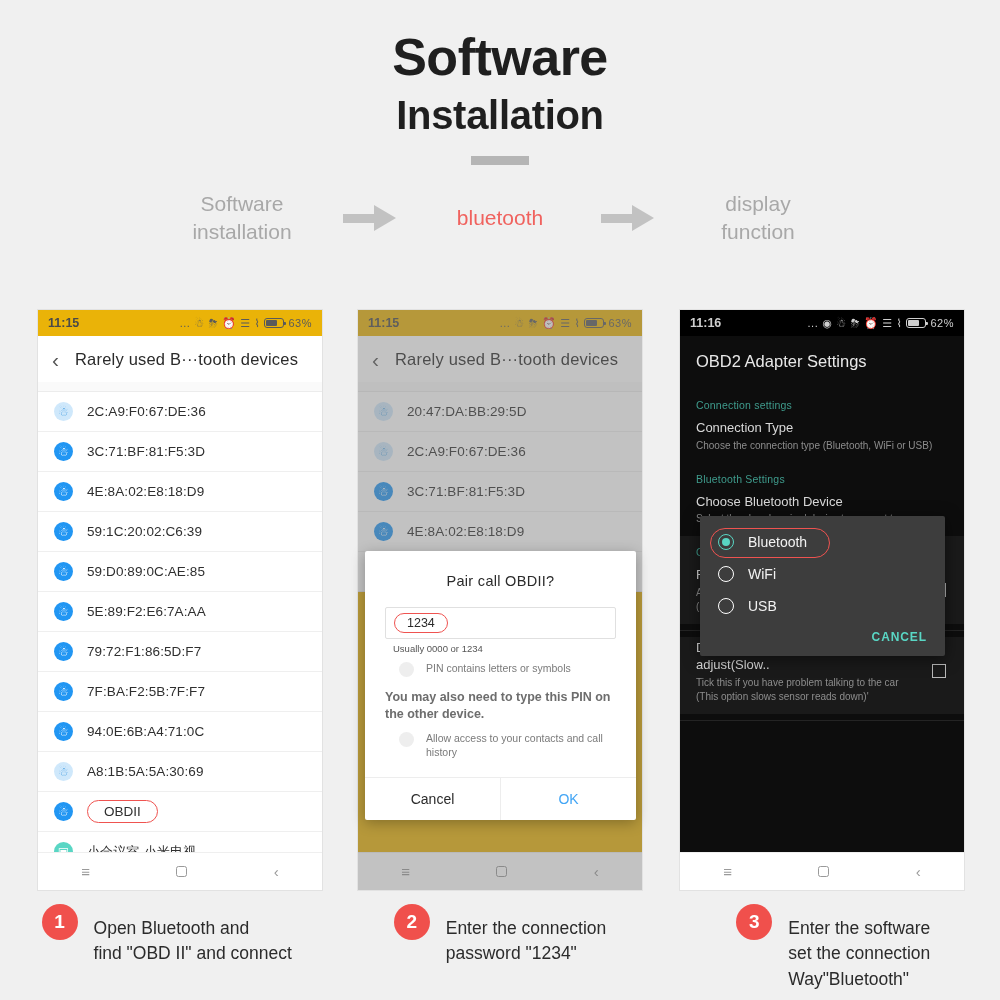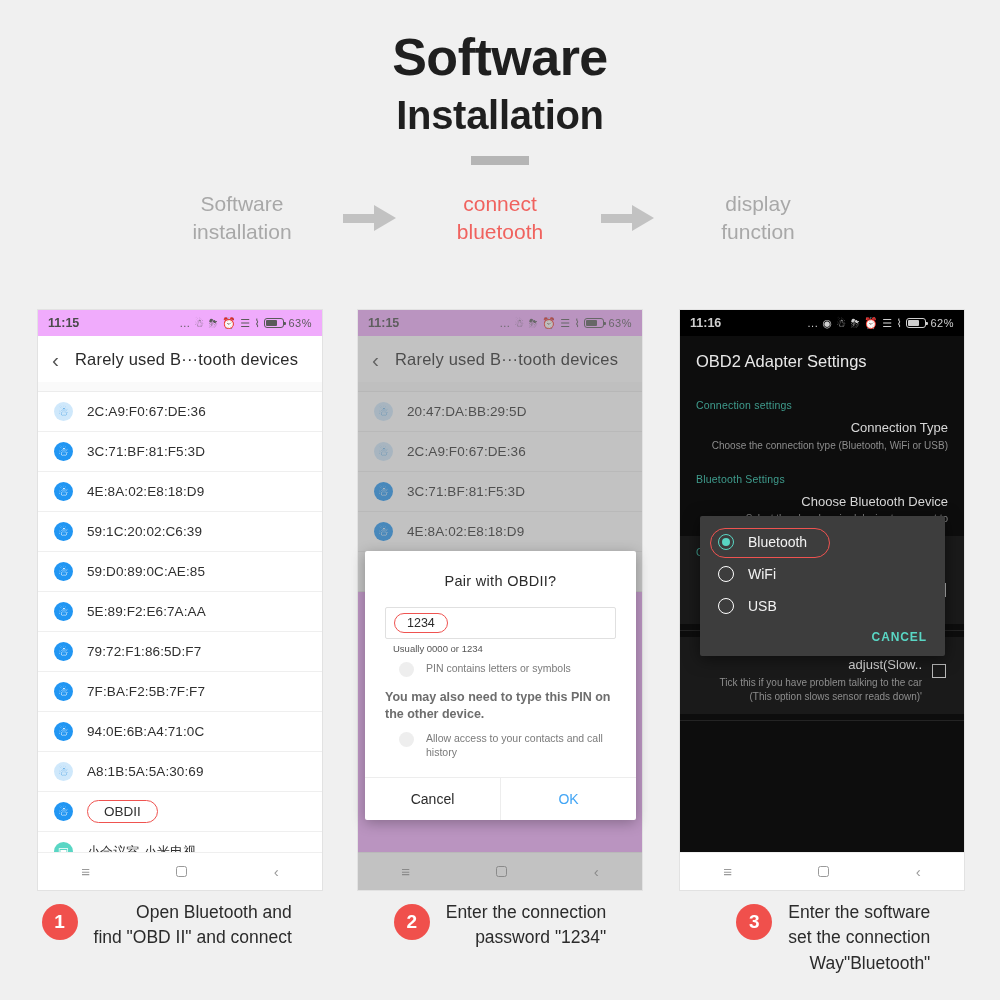--- a/index.html
+++ b/index.html
@@ -41,21 +41,21 @@
   }
   .arrow .head {
     position: absolute; left: 31px; top: 0;
     width: 0; height: 0; border-top: 13px solid transparent;
     border-bottom: 13px solid transparent; border-left: 22px solid #c2c2c2;
   }
 
   
   .phone {
     position: absolute; top: 310px; width: 284px; height: 580px;
-    background: #f0abfc; overflow: hidden;
+    background: #eab308; overflow: hidden;
     box-shadow: 0 0 0 1px #e2e2e2;
   }
   #phone1 { left: 38px; }
   #phone2 { left: 358px; }
   #phone3 { left: 680px; background: #0d0d0d; }
 
   
   .sbar {
     height: 26px; display: flex; align-items: center;
     padding: 0 10px; font-size: 12px; color: #4a4a4a;
@@ -175,21 +175,21 @@
   }
   .sec-hdr {
     font-size: 10.5px; color: #3f9c8d; padding: 10px 16px 6px; letter-spacing: 0.2px;
   }
   .pref {
     padding: 2px 16px 10px; position: relative;
   }
   .pref-t { font-size: 13px; color: #d8d8d8; line-height: 1.35; }
   .pref-s { font-size: 10px; color: #8d8d8d; line-height: 1.4; margin-top: 2px; }
   .pref-row { display: flex; align-items: center; gap: 10px; }
-  .pref-row .txt { flex: 1; text-align: right; }
+  .pref-row .txt { flex: 1; }
   .sq-chk {
     width: 14px; height: 14px; border: 1.4px solid #b9b9b9; flex: 0 0 auto;
     margin-right: 2px;
   }
   .dark-sep { height: 1px; background: #242424; margin: 6px 0; }
   .blk-band { background: #1a1a1a; }
 
   
   .radio-dlg {
     position: absolute; left: 700px; top: 516px; width: 245px;
@@ -218,21 +218,21 @@
 
   
   .caps { position: absolute; left: 0; top: 900px; width: 1000px; display: flex; }
   .cap { flex: 1; display: flex; align-items: flex-start; justify-content: center; gap: 16px; }
   .badge {
     width: 36px; height: 36px; border-radius: 50%; background: #f0504c;
     color: #fff; font-size: 19px; font-weight: bold;
     display: flex; align-items: center; justify-content: center; flex: 0 0 auto;
     margin-top: 4px;
   }
-  .cap-txt { font-size: 17.5px; color: #2b2b2b; line-height: 1.45; text-align: right; }
+  .cap-txt { font-size: 17.5px; color: #2b2b2b; line-height: 1.45; text-align: left; margin-top: 16px; }
 </style>
 </head>
 <body>
 
 <div id="page">
 
   <div class="hdr">
     <div class="hdr-line1">Software</div>
     <div class="hdr-line2">Installation</div>
     <div class="hdr-rule"></div>
@@ -241,21 +241,20 @@
   <div class="steps">
     <div class="step-txt">
       <div>Software</div>
       <div>installation</div>
     </div>
     <div class="arrow">
       <div class="shaft"></div>
         <div class="head"></div>
     </div>
     <div class="step-txt active">
-      <div>connect</div>
       <div>bluetooth</div>
     </div>
     <div class="arrow">
       <div class="shaft"></div>
         <div class="head"></div>
     </div>
     <div class="step-txt">
       <div>display</div>
       <div>function</div>
     </div>
@@ -384,21 +383,21 @@
       </div>
     <div class="navbar">
       <span class="nav-ic">≡</span>
       <span class="nav-sq"></span>
       <span class="nav-ic">‹</span>
     </div>
     <div class="dim"></div>
   </div>
 
   <div class="pair-dlg">
-    <div class="pair-title">Pair with OBDII?</div>
+    <div class="pair-title">Pair call OBDII?</div>
     <div class="pin-wrap">
       <div class="pin-box">
         <span class="pin-pill">1234</span>
       </div>
       <div class="pin-hint">Usually 0000 or 1234</div>
     </div>
     <div class="chk-row">
       <span class="chk-circ"></span>
       <span class="chk-lbl">PIN contains letters or symbols</span>
     </div>

